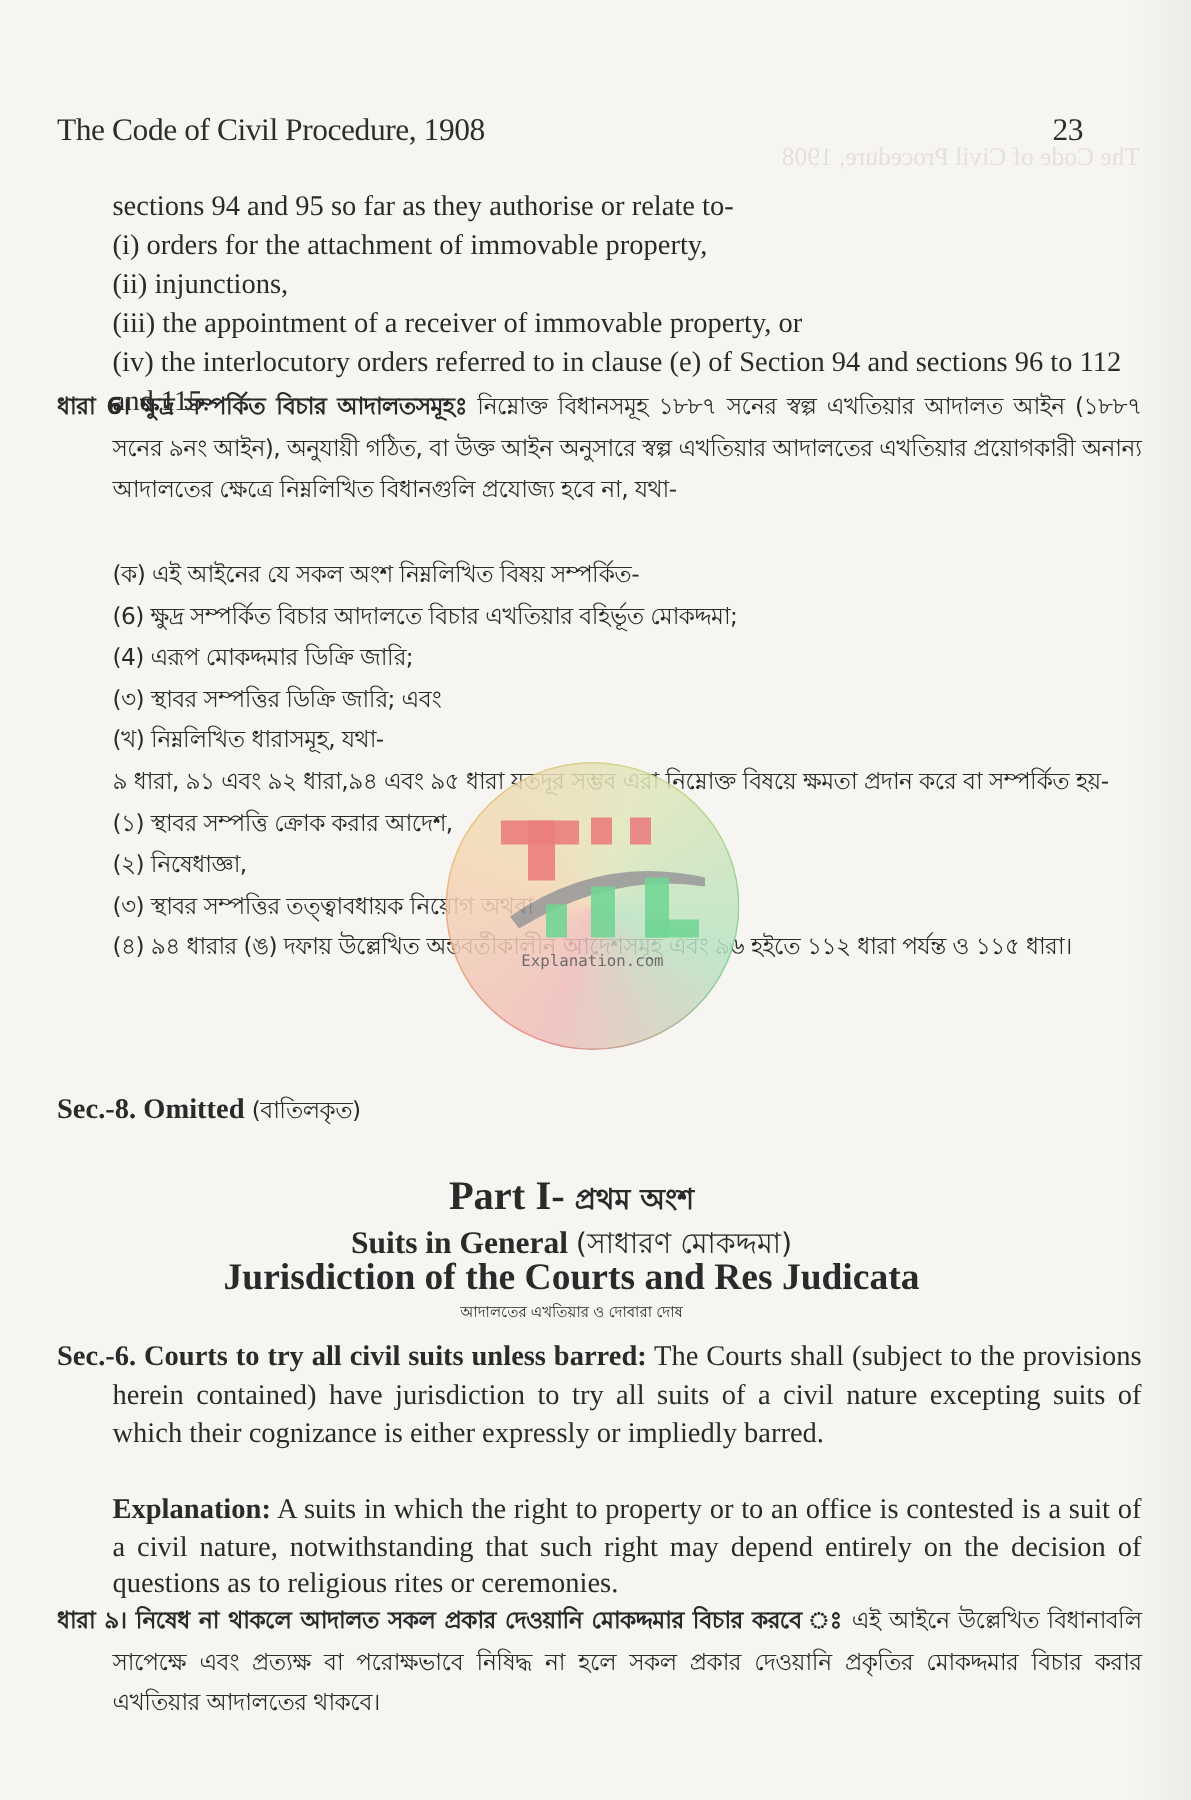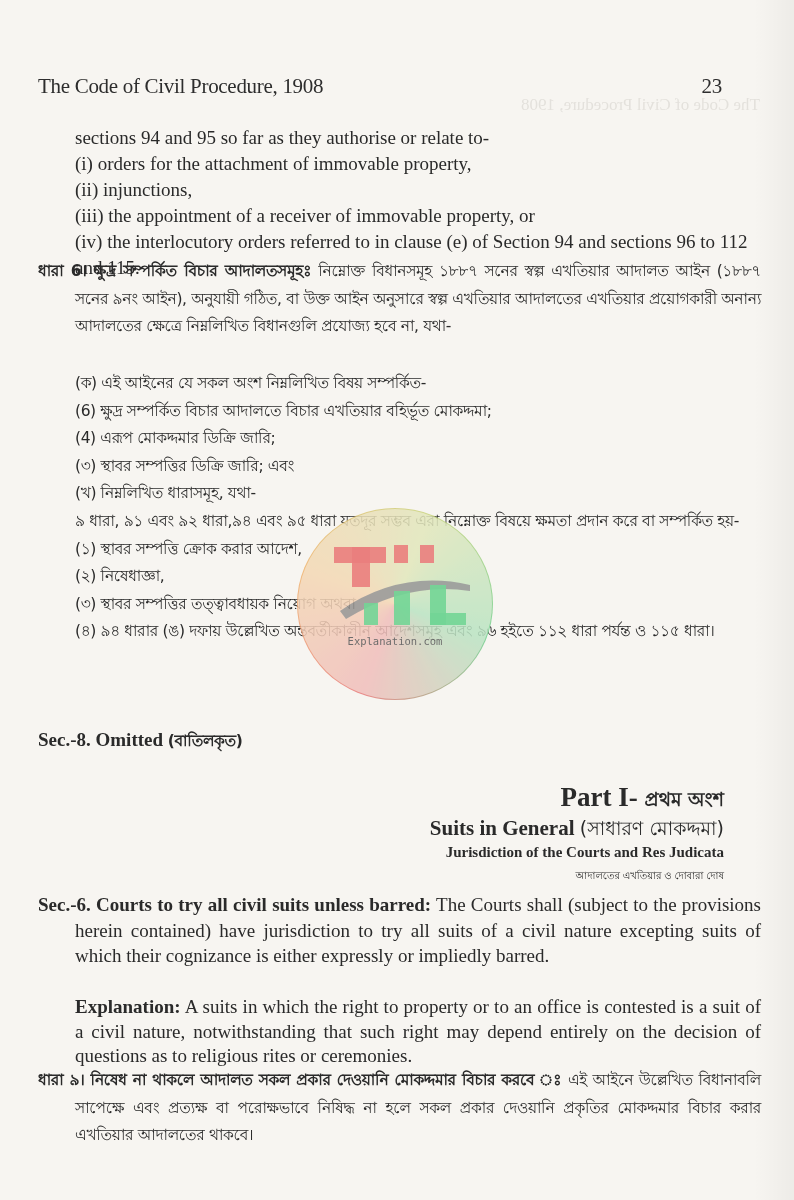--- a/index.html
+++ b/index.html
@@ -18,27 +18,27 @@
   }
   .ghost-head {
     position:absolute; left:60px; top:95px; width:700px;
     font-size:17px; color:#d4d1cb; opacity:.55; transform:scaleX(-1);
   }
   .block { position:absolute; left:38px; width:686px; font-size:19px; line-height:26px; }
   .indent { padding-left:37px; }
   .hang { padding-left:37px; text-indent:-37px; }
   .bn { font-family:"DejaVu Sans", sans-serif; font-size:15.5px; line-height:27.6px; letter-spacing:-0.4px; }
   .bn b { font-weight:bold; }
-  .center { text-align:right; }
+  .center { text-align:center; }
   .justify { text-align:justify; }
   .part-title { font-size:27px; font-weight:bold; }
   .part-title .bn-inline { font-family:"DejaVu Sans", sans-serif; font-size:19px; font-weight:bold; }
   .sub-title { font-size:21px; font-weight:bold; }
   .sub-title .bn-inline { font-family:"DejaVu Sans", sans-serif; font-size:19px; font-weight:normal; }
-  .sub-title2 { font-size:15px; font-weight:bold; }
+  .sub-title2 { font-size:25px; font-weight:bold; }
   .bn-center { font-family:Liberation Sans, sans-serif; font-size:10px; }
   .watermark {
     position:absolute; left:297px; top:508px; width:194px; height:190px;
     border-radius:50%; pointer-events:none;
     border:1.5px solid transparent;
     background:
       linear-gradient(#0000,#0000) padding-box,
       conic-gradient(from 200deg, #e87a7a, #f0b36c, #c9d47c, #6fcf8d, #e87a7a) border-box;
     opacity:.85;
   }
@@ -85,21 +85,21 @@
     <div>(খ) নিম্নলিখিত ধারাসমূহ, যথা-</div>
     <div class="justify">৯ ধারা, ৯১ এবং ৯২ ধারা,৯৪ এবং ৯৫ ধারা যতদূর সম্ভব এরা নিম্নোক্ত বিষয়ে ক্ষমতা প্রদান করে বা সম্পর্কিত হয়-</div>
     <div>(১) স্থাবর সম্পত্তি ক্রোক করার আদেশ,</div>
     <div>(২) নিষেধাজ্ঞা,</div>
     <div>(৩) স্থাবর সম্পত্তির তত্ত্বাবধায়ক নিয়োগ অথবা</div>
     <div>(৪) ৯৪ ধারার (ঙ) দফায় উল্লেখিত অন্তবর্তীকালীন আদেশসমূহ এবং ৯৬ হইতে ১১২ ধারা পর্যন্ত ও ১১৫ ধারা।</div>
   </div>
 
   <div class="block" style="top:727px;">
     <b>Sec.-8. Omitted</b>
-    <span class="bn" style="font-weight:bold;margin-top:12px;">(বাতিলকৃত)</span>
+    <span class="bn" style="font-weight:normal;margin-top:12px;">(বাতিলকৃত)</span>
   </div>
 
   <div class="block center part-title" style="top:784px;">
     <span>Part I-</span>
     <span class="bn-inline">প্রথম অংশ</span>
   </div>
   <div class="block center sub-title" style="top:815px;">
     <span>Suits in General</span>
     <span class="bn-inline">(সাধারণ মোকদ্দমা)</span>
   </div>

